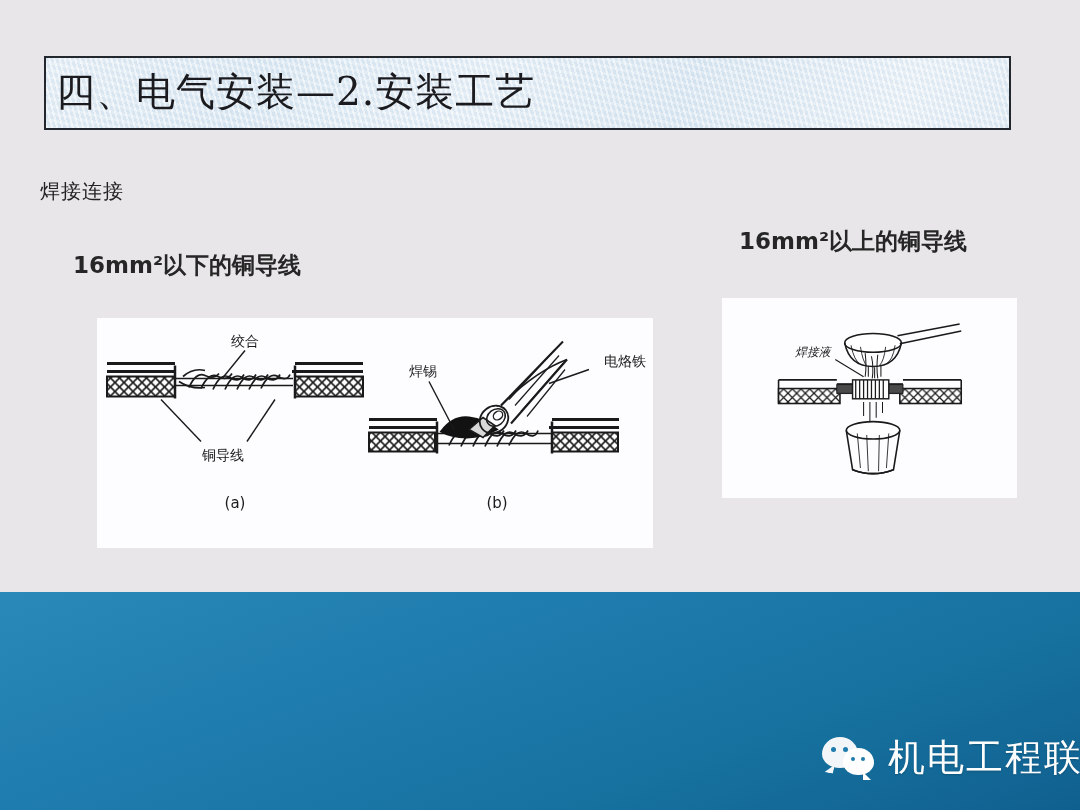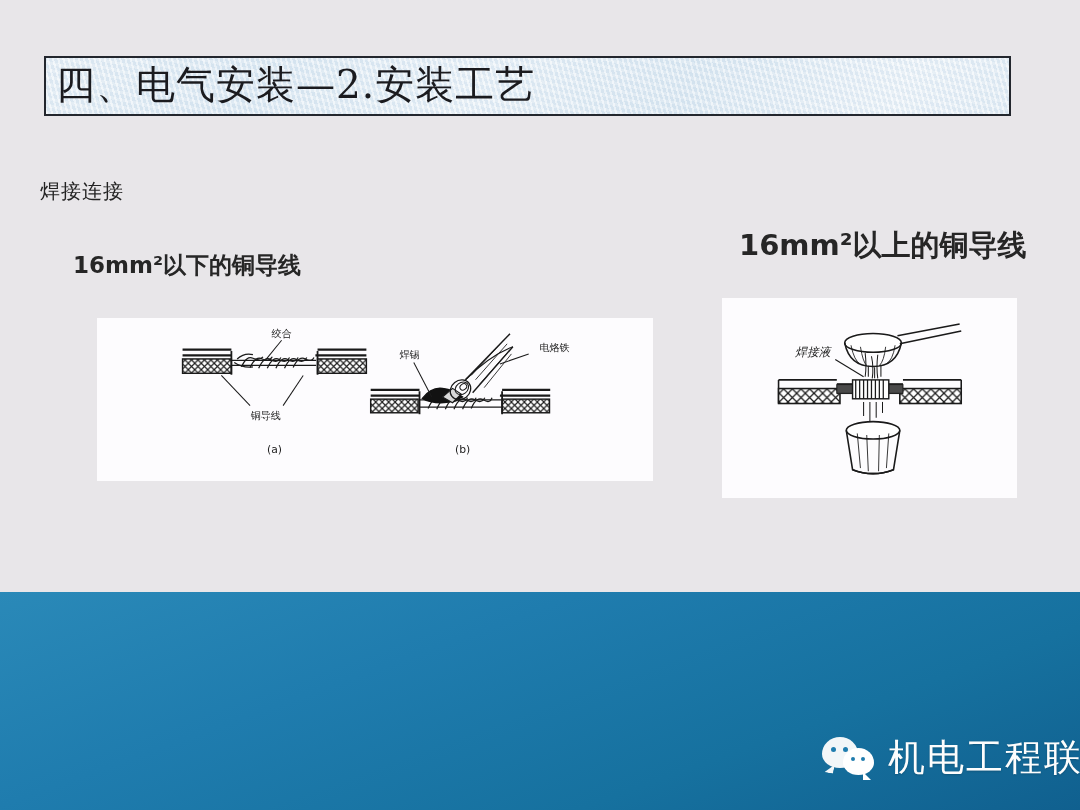--- a/index.html
+++ b/index.html
@@ -6,21 +6,21 @@
   body{
     width:1080px;height:810px;overflow:hidden;
     background:#e8e6e9;
     font-family:"Liberation Sans","DejaVu Sans",sans-serif;
     position:relative;
   }
   .slide{position:absolute;inset:0;background:#e8e6e9;}
 
   
   .title-box{
-    position:absolute;left:44px;top:56px;width:967px;height:60px;
+    position:absolute;left:44px;top:56px;width:967px;height:74px;
     border:2px solid #23272e;
     background:
       linear-gradient(118deg,#e9f1f7 0%,#dce9f3 22%,#eaf2f8 44%,#dbe8f2 66%,#eef4f9 88%,#e3edf5 100%);
     box-sizing:border-box;
     overflow:hidden;
   }
   .title-box::after{
     content:"";position:absolute;inset:0;
     background:
       repeating-linear-gradient(75deg,rgba(255,255,255,.55) 0 2px,rgba(197,216,232,.28) 2px 5px),
@@ -40,26 +40,26 @@
     font-size:20px;color:#232323;letter-spacing:1px;white-space:nowrap;
   }
   .lbl-left{
     position:absolute;left:57px;top:250px;
     font-family:"DejaVu Sans","Liberation Sans",sans-serif;
     font-size:23px;font-weight:bold;color:#262626;white-space:nowrap;margin-left:16px;
   }
   .lbl-right{
     position:absolute;left:739px;top:226px;
     font-family:"DejaVu Sans","Liberation Sans",sans-serif;
-    font-size:29px;font-weight:bold;color:#262626;white-space:nowrap;
+    font-size:23px;font-weight:bold;color:#262626;white-space:nowrap;
   }
 
   
   .panel{position:absolute;background:#fdfcfe;}
-  #panel-left{left:97px;top:318px;width:556px;height:163px;}
+  #panel-left{left:97px;top:318px;width:556px;height:230px;}
   #panel-right{left:722px;top:298px;width:295px;height:200px;font-style:italic;}
   .panel svg{display:block;width:100%;height:100%;}
 
   
   .footer{
     position:absolute;left:0;top:592px;width:1080px;height:218px;
     background:linear-gradient(160deg,#2a89b8 0%,#1f7cae 35%,#16719f 70%,#10608f 100%);
     overflow:hidden;
   }
   .fstreak1{left:828px;top:600px;width:3px;height:330px;transform:rotate(40deg);opacity:.95;}

